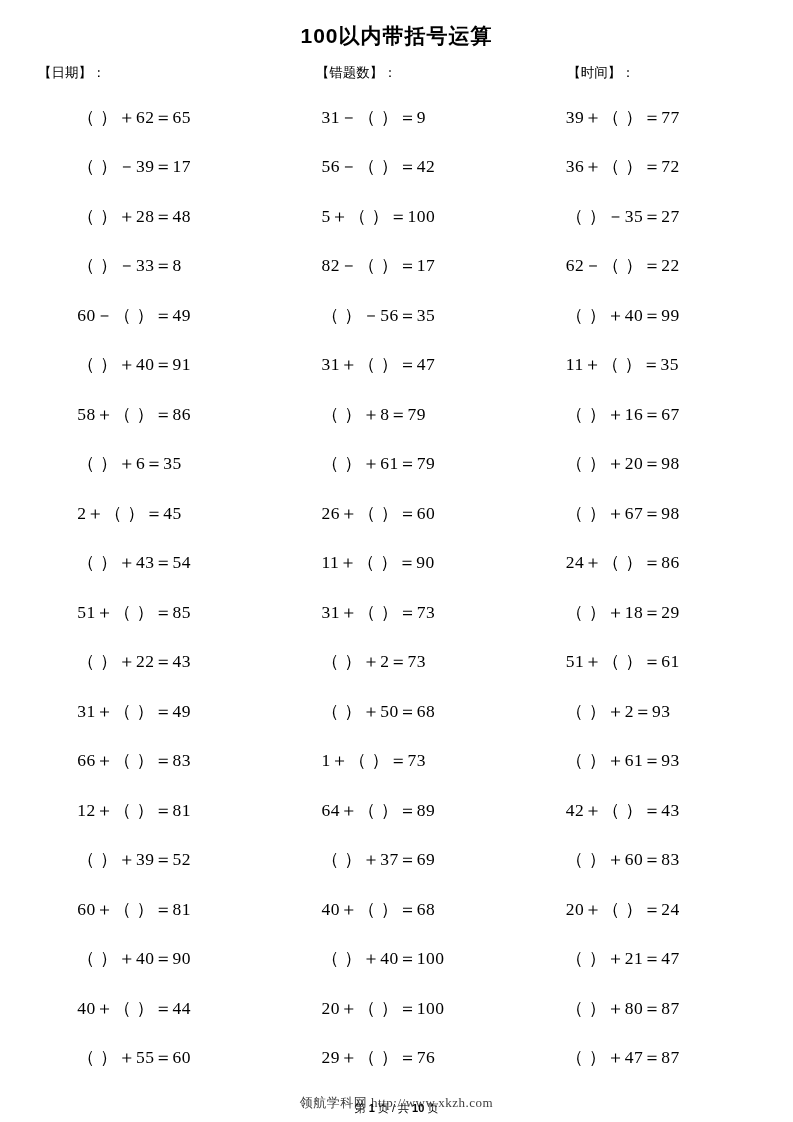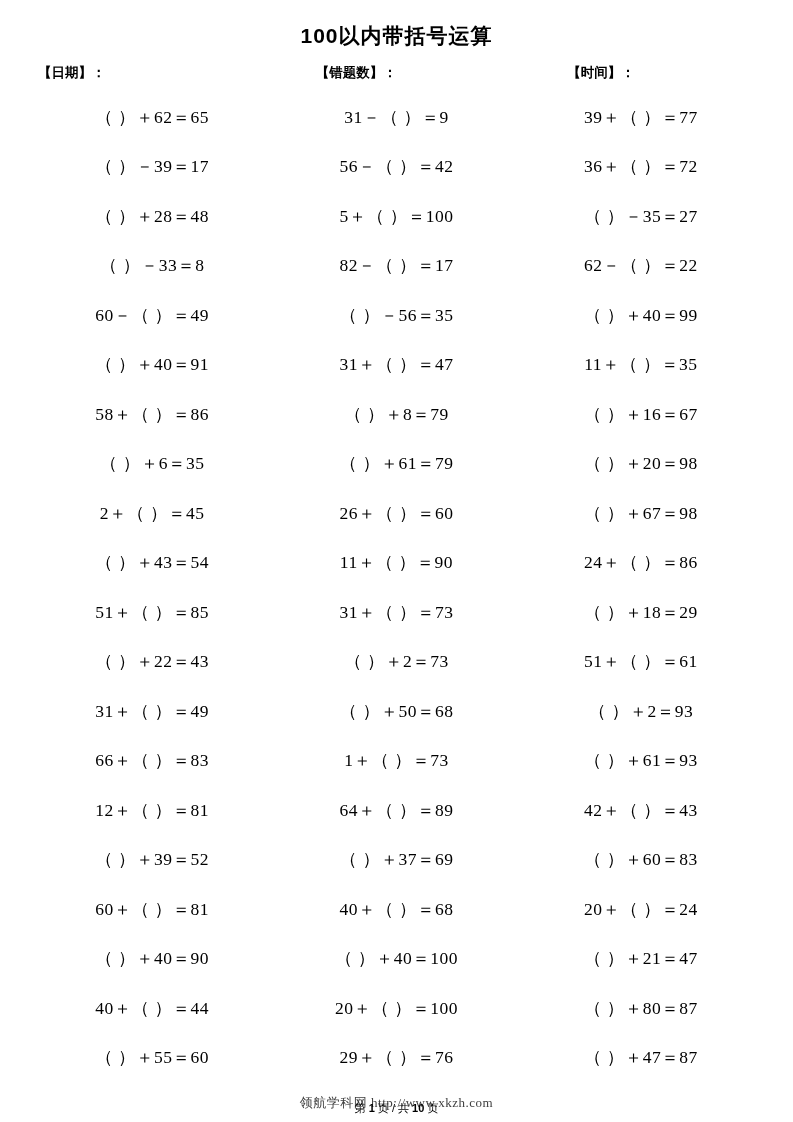--- a/index.html
+++ b/index.html
@@ -29,21 +29,21 @@
     font-family: "Liberation Sans", "DejaVu Sans", sans-serif;
     letter-spacing: 1px;
     margin-top: 22px;
     margin-bottom: 0;
   }
   .meta-row {
     display: flex;
     margin-top: 14px;
     padding: 0 38px 0 38px;
     font-size: 13.5px;
-    font-weight: bold;
+    font-weight: normal;
     font-family: "Liberation Sans", "DejaVu Sans", sans-serif;
     gap: 12px;
   }
   .meta-cell {
     flex: 1 1 0;
     white-space: nowrap;
   }
   .meta-cell.c2 { text-align: left; padding-left: 52px; }
   .meta-cell.c3 { text-align: left; padding-left: 78px; }
 
@@ -60,21 +60,20 @@
     align-items: center;
     justify-content: center;
     font-size: 17.5px;
     font-family: "Liberation Serif", "DejaVu Serif", serif;
     white-space: nowrap;
     letter-spacing: 0.5px;
   }
   .eq {
     display: inline-block;
     min-width: 150px;
-    text-align: center;
   }
   .footer {
     position: absolute;
     left: 0;
     right: 0;
     bottom: 28px;
     text-align: center;
     font-size: 11px;
     font-family: "Liberation Sans", "DejaVu Sans", sans-serif;
   }

